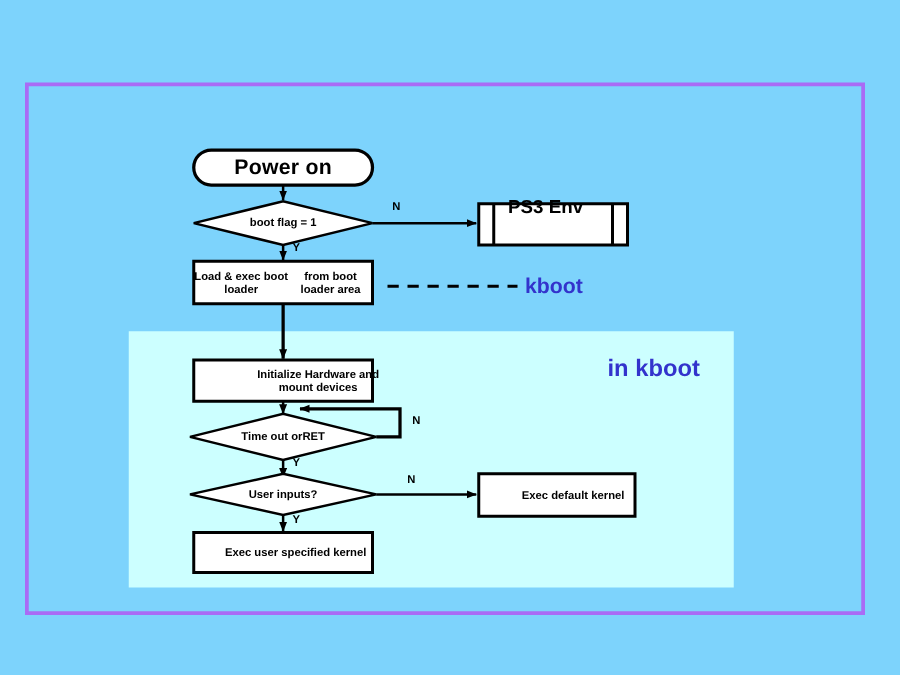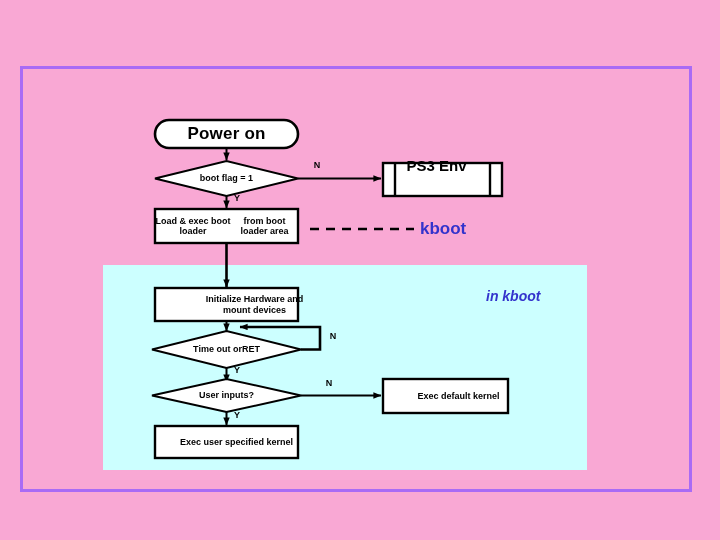--- a/index.html
+++ b/index.html
@@ -12,21 +12,21 @@
     height: 540px;
     font-family: "Liberation Sans", sans-serif;
     overflow: hidden;
     position: relative;
   }
   #slide {
     position: absolute;
     left: 0; top: 0;
     width: 720px;
     height: 540px;
-    background: #f9a8d4;
+    background: #7dd3fc;
   }
   #frame {
     position: absolute;
     left: 20px;
     top: 66px;
     width: 672px;
     height: 426px;
     border: 3px solid #a96bf5;
     box-sizing: border-box;
     background: transparent;
@@ -56,21 +56,21 @@
     color: #000000;
     box-sizing: border-box;
     line-height: 1.15;
     pointer-events: none;
   }
   .t-powerOn   { font-size: 17px; letter-spacing: 0.2px; }
   .t-small     { font-size: 9px; }
   .t-ps3       { font-size: 15px; }
   .t-edge      { font-size: 9px; font-weight: bold; }
   .t-kboot     { font-size: 17px; font-weight: bold; color: #3333cc; }
-  .t-inkboot   { font-size: 14px; font-weight: bold; color: #3333cc; font-style: italic; }
+  .t-inkboot   { font-size: 19px; font-weight: bold; color: #3333cc; }
 </style>
 </head>
 <body>
 
 <div id="slide">
 
   <div id="frame"></div>
 
   <div id="kboot-region"></div>
 

